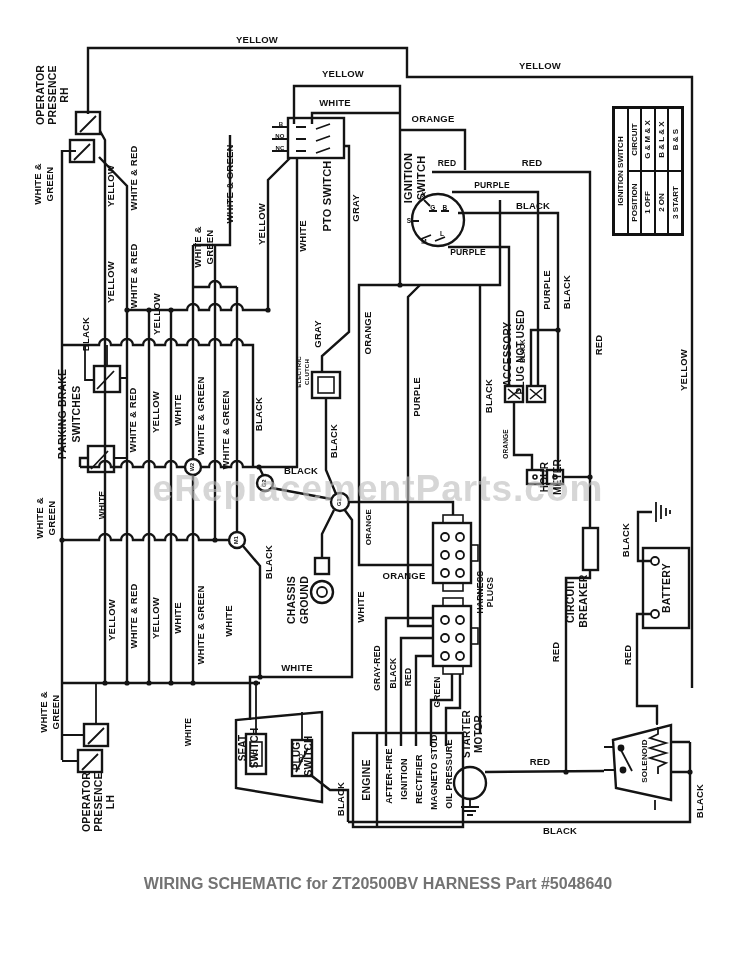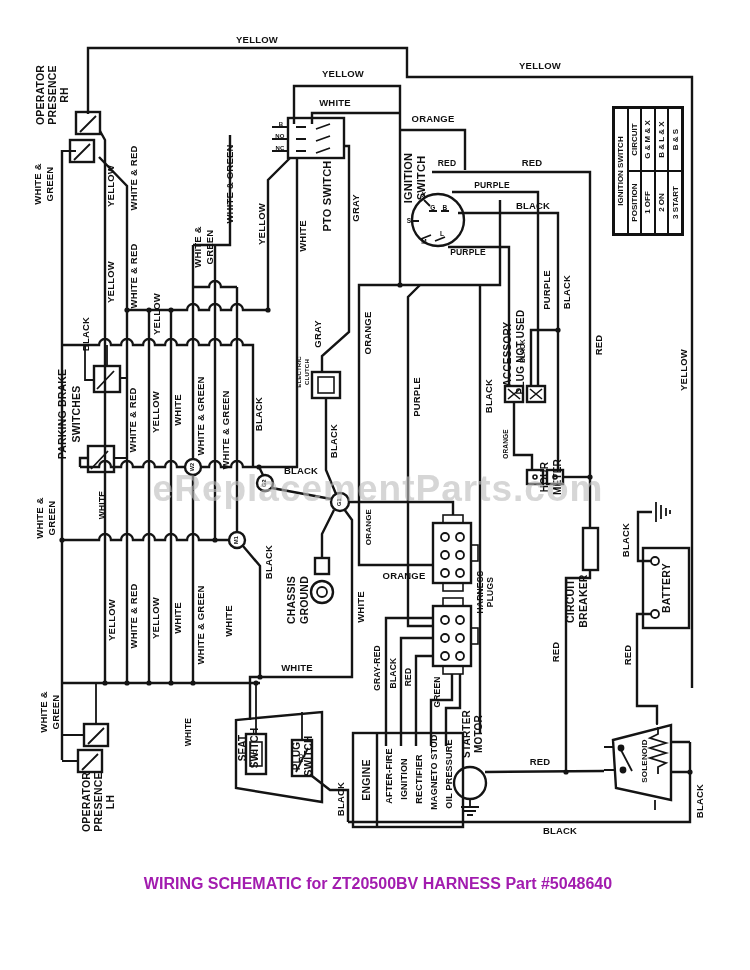--- a/index.html
+++ b/index.html
@@ -5,21 +5,21 @@
   html,body{margin:0;padding:0;background:#fff;}
   #page{position:relative;width:750px;height:970px;background:#fff;overflow:hidden;
         font-family:"Liberation Sans",sans-serif;}
   #wires{position:absolute;left:0;top:0;z-index:1;}
   .lbl{position:absolute;z-index:2;font-weight:700;color:#101010;white-space:nowrap;
        line-height:1;letter-spacing:.2px;transform:translate(-50%,-50%);}
   .lbl.v{transform:translate(-50%,-50%) rotate(-90deg);}
   #watermark{position:absolute;left:378px;top:489px;transform:translate(-50%,-50%);
        z-index:3;font-size:37px;font-weight:700;color:#bdbdbd;opacity:.62;letter-spacing:1px;}
   #caption{position:absolute;left:378px;top:884px;transform:translate(-50%,-50%);
-       z-index:3;font-size:16px;font-weight:700;color:#a21caf;white-space:nowrap;}
+       z-index:3;font-size:16px;font-weight:700;color:#737373;white-space:nowrap;}
   
   #itbl-wrap{position:absolute;left:612px;top:106px;width:72px;height:130px;z-index:2;}
   #itbl{width:130px;height:72px;transform-origin:0 0;
         transform:translateY(130px) rotate(-90deg);
         display:flex;flex-direction:column;border:2.5px solid #111;background:#fff;
         box-sizing:border-box;}
   .irow{display:flex;flex:1;}
   .icell{flex:1;border:1.2px solid #111;display:flex;align-items:center;justify-content:center;
         font-size:8px;font-weight:700;color:#111;white-space:nowrap;overflow:hidden;}
 </style>

